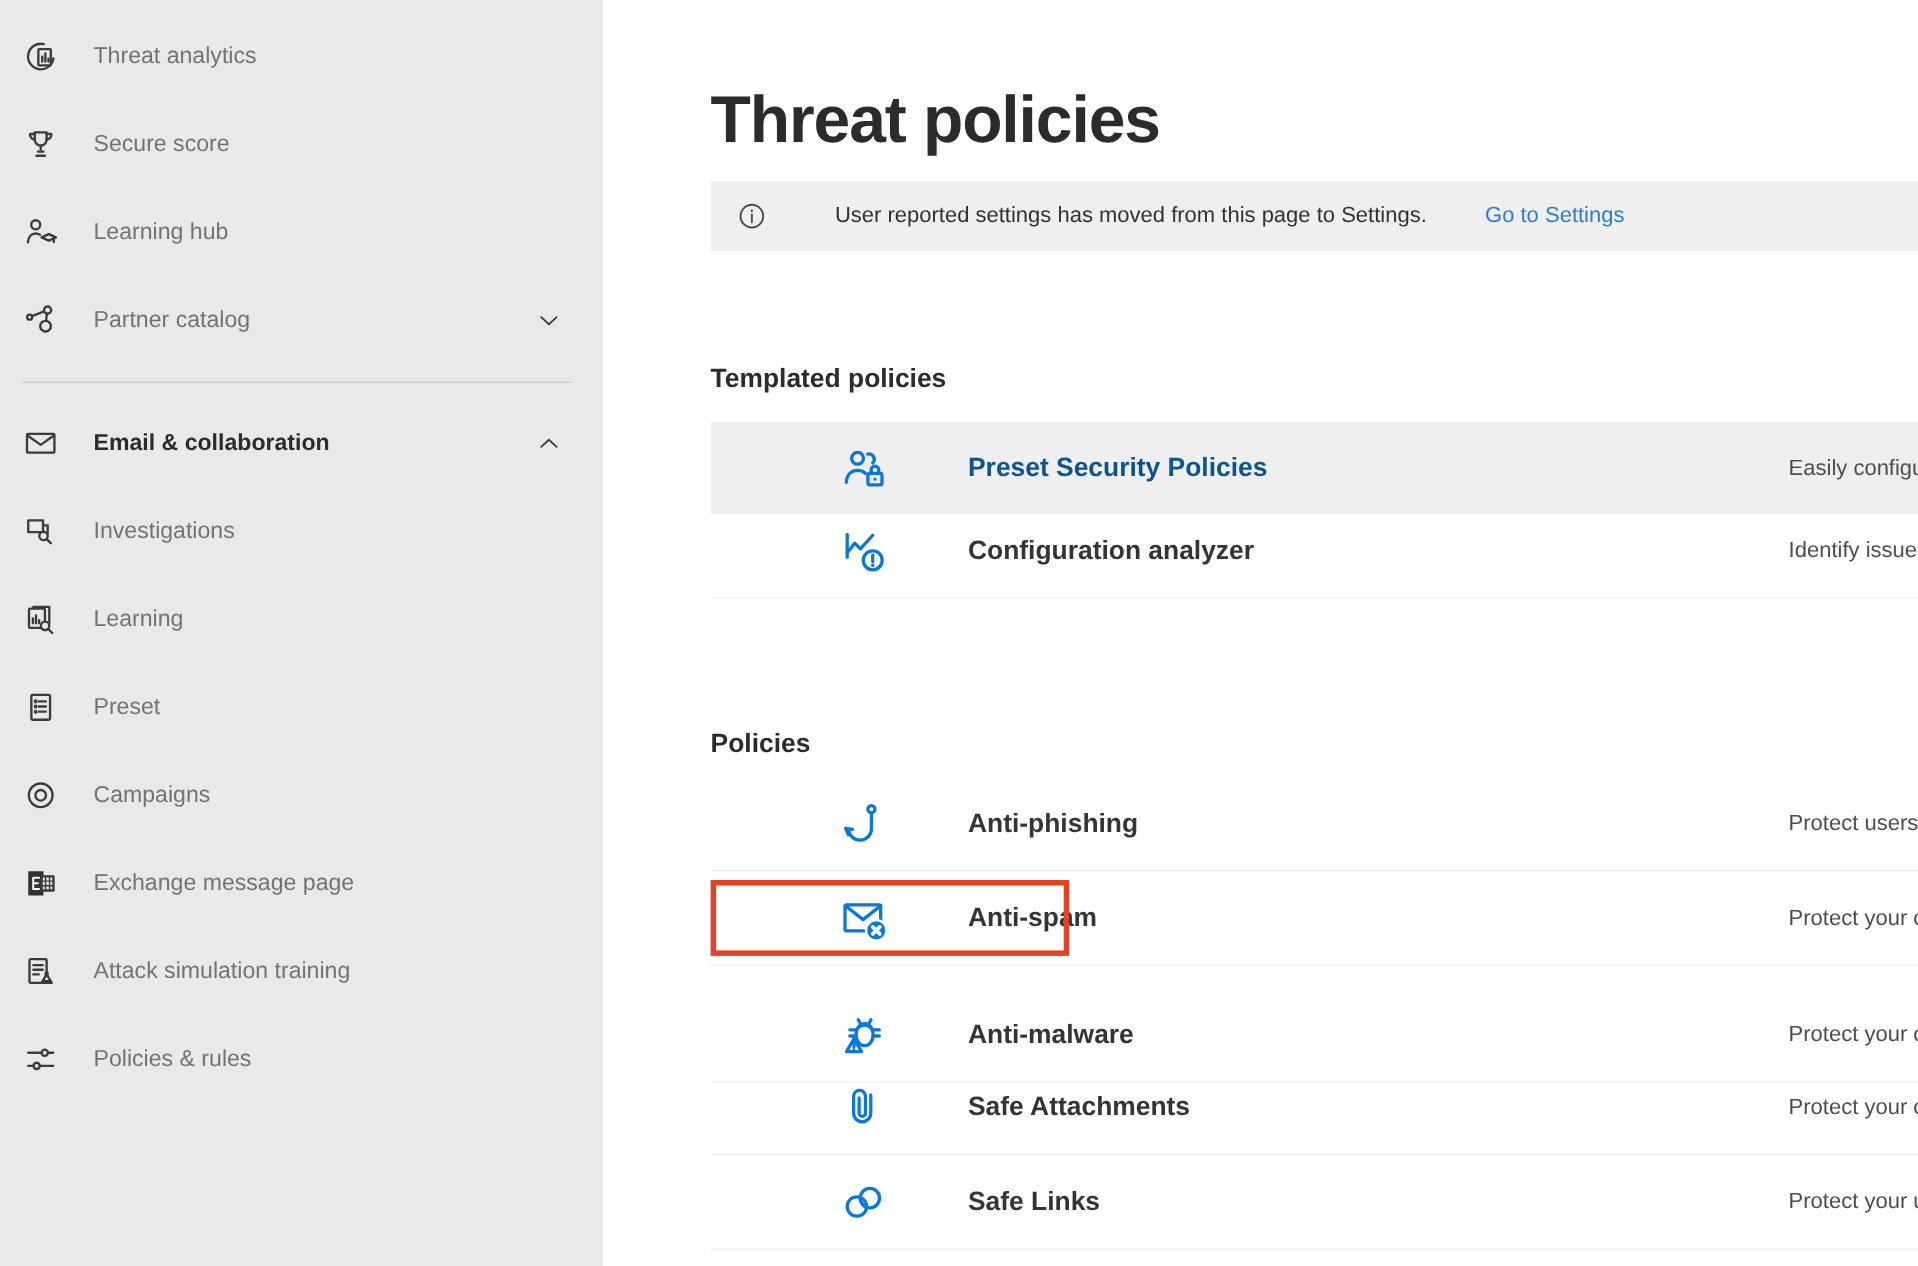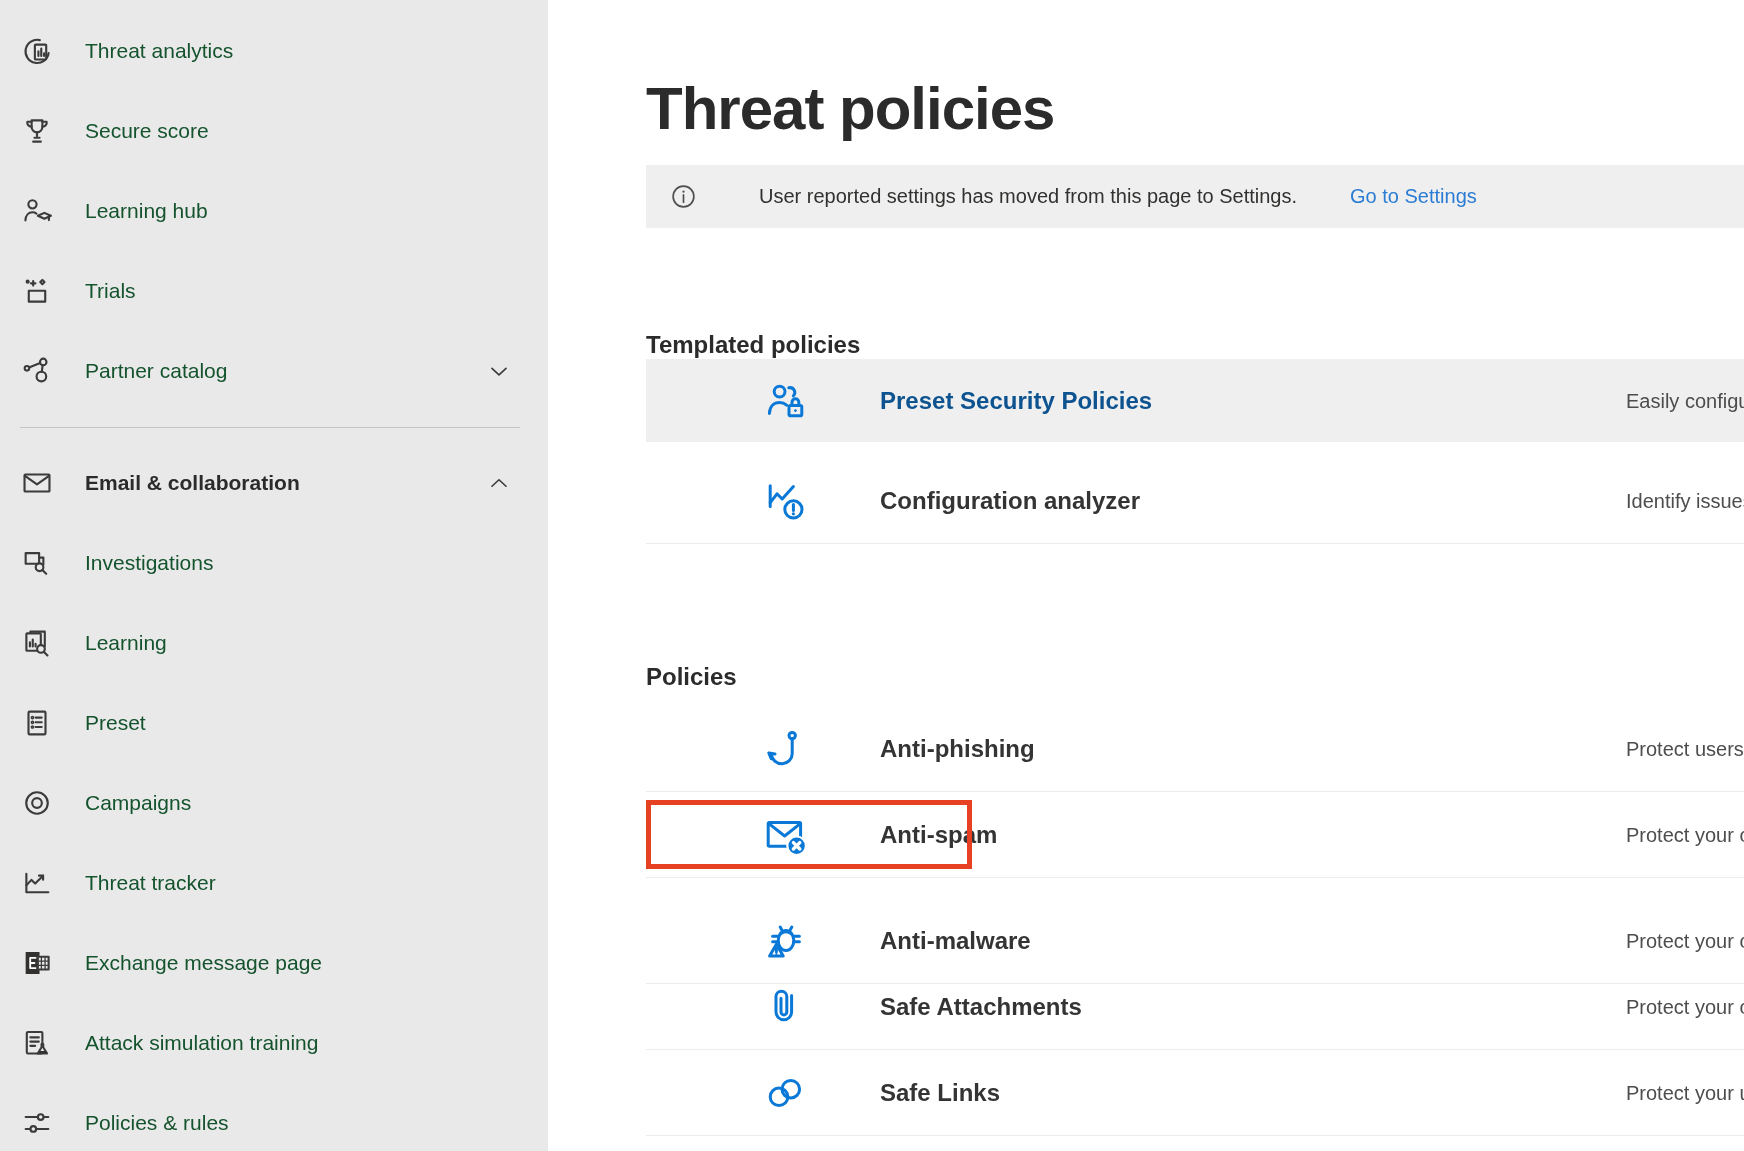--- a/index.html
+++ b/index.html
@@ -4,21 +4,21 @@
 <style>
   html,body{margin:0;padding:0;background:#fff;}
   .app{position:relative;width:1744px;height:1151px;background:#ffffff;overflow:hidden;
        font-family:"Liberation Sans","DejaVu Sans",sans-serif;color:#323130;}
 
   
   .sidebar{position:absolute;left:0;top:0;width:548px;height:1151px;background:#e9e9e9;
            padding-top:11px;box-sizing:border-box;overflow:hidden;}
   .nav-item{position:relative;height:80px;display:flex;align-items:center;padding-left:20px;cursor:pointer;}
   .nav-item .nicon{width:34px;height:34px;flex:0 0 34px;display:flex;align-items:center;justify-content:center;}
-  .nav-item .nlabel{margin-left:31px;font-size:21px;color:#14532d;white-space:nowrap;}
+  .nav-item .nlabel{margin-left:31px;font-size:21px;color:#737373;white-space:nowrap;}
   .nav-item.section-head .nlabel{font-weight:700;color:#2b2b2b;}
   .chev{position:absolute;left:486px;top:50%;transform:translateY(-50%);width:26px;height:26px;}
   .sidebar-divider{height:1px;background:#c6c6c6;margin:16px 28px 15px 20px;}
   .sicon{stroke:#3b3b3b;fill:none;stroke-width:1.5;stroke-linecap:round;stroke-linejoin:round;}
 
   
   .main{position:absolute;left:548px;top:0;width:1196px;height:1151px;background:#fff;}
   .page-title{position:absolute;left:98px;top:34px;font-size:60px;line-height:70px;font-weight:700;
               color:#2b2b2b;letter-spacing:-1px;white-space:nowrap;}
   .banner{position:absolute;left:98px;right:0;top:165px;height:63px;background:#efefef;
@@ -30,21 +30,21 @@
   .section-heading{position:absolute;left:98px;font-size:24px;font-weight:700;color:#2b2b2b;white-space:nowrap;}
   .h-templated{top:311px;}
   .h-policies{top:643px;}
 
   .policy-row{position:absolute;left:98px;right:0;}
   .policy-row .row-icon{position:absolute;left:117px;top:50%;transform:translateY(-50%);width:44px;height:44px;}
   .policy-row .row-label{position:absolute;left:234px;top:50%;transform:translateY(-50%);
                          font-size:24px;font-weight:600;color:#343434;white-space:nowrap;cursor:pointer;}
   .policy-row .row-desc{position:absolute;left:980px;top:50%;transform:translateY(-50%);
                         font-size:20px;color:#4d4d4d;white-space:nowrap;}
-  .row-preset{top:359px;height:83px;background:#efefef;}
+  .row-preset{top:384px;height:83px;background:#efefef;}
   .row-preset .row-label{color:#0d5390;}
   .row-config{top:459px;height:84px;}
   .sect-divider{position:absolute;left:98px;right:0;top:543px;height:1px;background:#ececec;}
 
   .row-p1{top:706px;height:86px;}
   .row-p2{top:792px;height:86px;}
   .row-p3{top:898px;height:86px;}
   .row-p4{top:964px;height:86px;}
   .row-p5{top:1050px;height:86px;}
   .plist{border-bottom:1px solid #ececec;box-sizing:border-box;text-align:center;}
@@ -88,31 +88,20 @@
         <svg class="sicon" viewBox="0 0 24 24" width="34" height="34">
           <circle cx="8.8" cy="7.3" r="2.9"></circle>
           <path d="M3.8 18.6c.2-3.7 2.3-5.7 5-5.7 1.1 0 2 .3 2.8.9"></path>
           <path d="M12.6 15.4l4.6-2.1 4.6 2.1-4.6 2.1z"></path>
           <path d="M20.4 16v2.4"></path>
         </svg>
       </span>
       <span class="nlabel">Learning hub</span>
     </div>
 
-    <div class="nav-item">
-      <span class="nicon">
-        <svg class="sicon" viewBox="0 0 24 24" width="34" height="34">
-          <path d="M6.2 11.8h11.6v7.7H6.2z"></path>
-          <path d="M9.3 5v3.2M7.7 6.6h3.2"></path>
-          <path d="M15.8 4.2l1.5 1.5-1.5 1.5-1.5-1.5z"></path>
-          <circle cx="5.4" cy="5.4" r="0.7"></circle>
-        </svg>
-      </span>
-      <span class="nlabel">Trials</span>
-    </div>
 
     <div class="nav-item">
       <span class="nicon">
         <svg class="sicon" viewBox="0 0 24 24" width="34" height="34">
           <circle cx="4.9" cy="10.1" r="1.6"></circle>
           <circle cx="16.4" cy="5.6" r="2.3"></circle>
           <circle cx="15.1" cy="15.9" r="3.4"></circle>
           <path d="M6.4 9.5l7.8-3.1M16 7.9l-.6 4.6"></path>
         </svg>
       </span>
@@ -182,30 +171,20 @@
     <div class="nav-item">
       <span class="nicon">
         <svg class="sicon" viewBox="0 0 24 24" width="34" height="34">
           <circle cx="12" cy="12" r="7.6"></circle>
             <circle cx="12" cy="12" r="3.4"></circle>
         </svg>
       </span>
       <span class="nlabel">Campaigns</span>
     </div>
 
-    <div class="nav-item">
-      <span class="nicon">
-        <svg class="sicon" viewBox="0 0 24 24" width="34" height="34">
-          <path d="M4.5 5.5v13h15.5"></path>
-          <path d="M4.5 13.6l3.6-3.8 2.6 2.6 5.6-5.6"></path>
-          <path d="M13.4 6.8h2.9v2.9"></path>
-        </svg>
-      </span>
-      <span class="nlabel">Threat tracker</span>
-    </div>
 
     <div class="nav-item">
       <span class="nicon">
         <svg class="sicon" viewBox="0 0 24 24" width="34" height="34">
           <rect x="4" y="4.2" width="9.8" height="15.6" rx="0.4" fill="#323130" stroke="none"></rect>
           <path d="M7.2 8.4v7.2M7.2 8.4h3.8M7.2 12h3M7.2 15.6h3.8" stroke="#ffffff" stroke-width="1.3"></path>
           <rect x="12.6" y="7.6" width="7.6" height="9" fill="#e9e9e9"></rect>
           <path d="M12.6 10.6h7.6M12.6 13.6h7.6M15.1 7.6v9M17.7 7.6v9" stroke-width="0.9"></path>
         </svg>
       </span>

